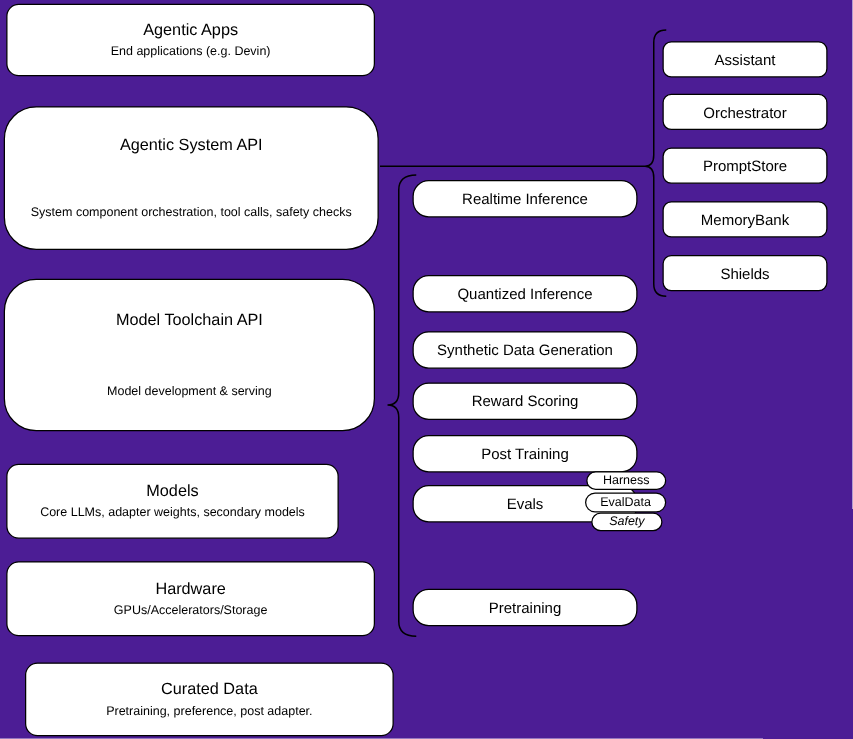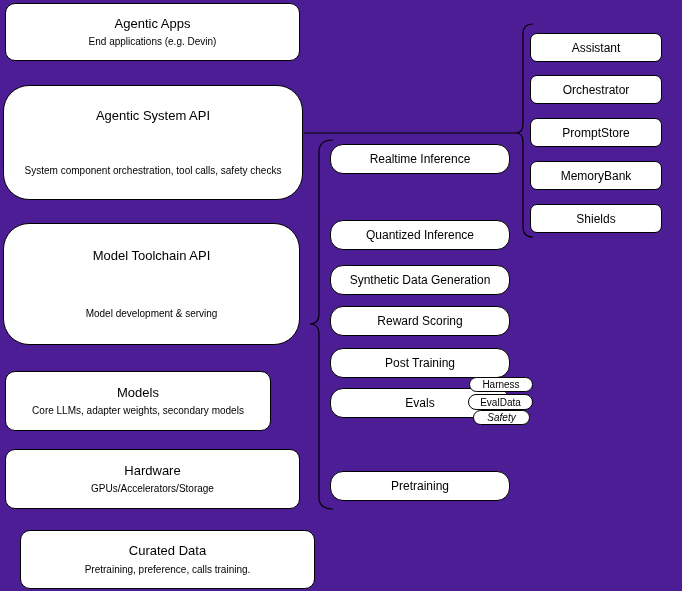--- a/index.html
+++ b/index.html
@@ -70,21 +70,21 @@
   <div class="node lb3">
     <div class="title">Models</div>
     <div class="subtitle">Core LLMs, adapter weights, secondary models</div>
   </div>
   <div class="node lb4">
     <div class="title">Hardware</div>
     <div class="subtitle">GPUs/Accelerators/Storage</div>
   </div>
   <div class="node lb5">
     <div class="title">Curated Data</div>
-    <div class="subtitle">Pretraining, preference, calls training.</div>
+    <div class="subtitle">Pretraining, preference, post adapter.</div>
   </div>
 
   <div class="mbox m0">Realtime Inference</div>
   <div class="mbox m2">Quantized Inference</div>
   <div class="mbox m3">Synthetic Data Generation</div>
   <div class="mbox m4">Reward Scoring</div>
   <div class="mbox m5">Post Training</div>
   <div class="mbox m6">Evals</div>
   <div class="mbox m8">Pretraining</div>
 

